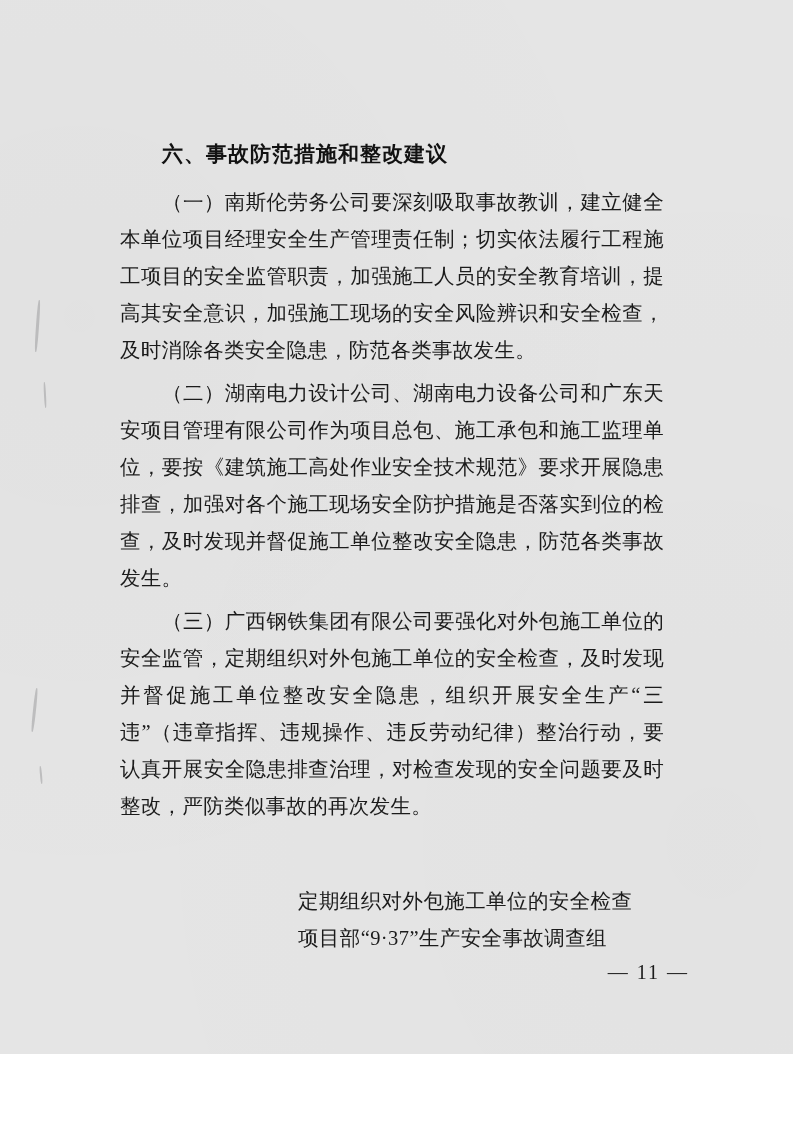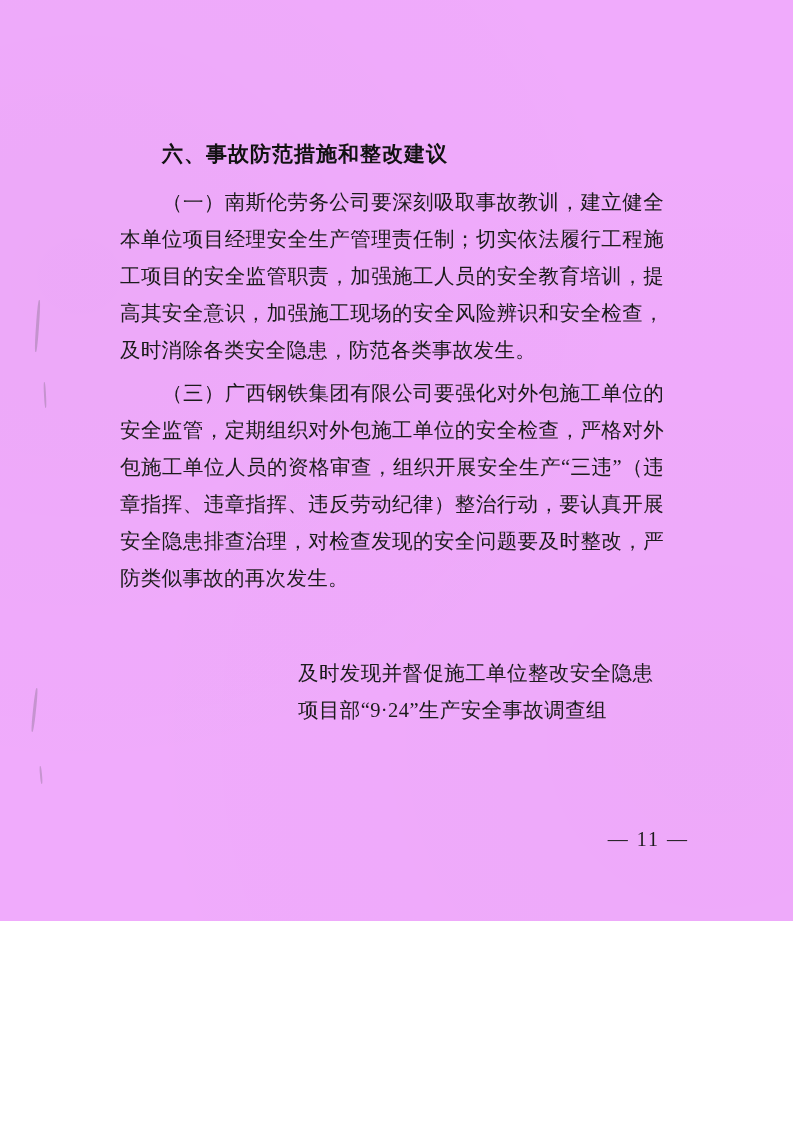--- a/index.html
+++ b/index.html
@@ -7,23 +7,23 @@
     padding: 0;
     background: #ffffff;
   }
   body {
     font-family: "Liberation Serif", "DejaVu Serif", serif;
     color: #1a1a1a;
   }
   .page {
     position: relative;
     width: 793px;
-    height: 921px;
+    height: 1054px;
     margin: 0 auto;
-    background: #f0abfc;
+    background: #e5e5e5;
     overflow: hidden;
   }
   
   .page::before {
     content: "";
     position: absolute;
     inset: 0;
     background:
       radial-gradient(ellipse at 10% 30%, rgba(0,0,0,0.015), rgba(0,0,0,0) 60%),
       radial-gradient(ellipse at 90% 80%, rgba(0,0,0,0.012), rgba(0,0,0,0) 65%);
@@ -92,25 +92,26 @@
   <div class="edge-mark m2"></div>
   <div class="edge-mark m3"></div>
   <div class="edge-mark m4"></div>
 
   <div class="content">
 
     <h1 class="doc-heading">六、事故防范措施和整改建议</h1>
 
     <p class="para">（一）南斯伦劳务公司要深刻吸取事故教训，建立健全本单位项目经理安全生产管理责任制；切实依法履行工程施工项目的安全监管职责，加强施工人员的安全教育培训，提高其安全意识，加强施工现场的安全风险辨识和安全检查，及时消除各类安全隐患，防范各类事故发生。</p>
 
+    <p class="para">（二）湖南电力设计公司、湖南电力设备公司和广东天安项目管理有限公司作为项目总包、施工承包和施工监理单位，要按《建筑施工高处作业安全技术规范》要求开展隐患排查，加强对各个施工现场安全防护措施是否落实到位的检查，及时发现并督促施工单位整改安全隐患，防范各类事故发生。</p>
 
-    <p class="para">（三）广西钢铁集团有限公司要强化对外包施工单位的安全监管，定期组织对外包施工单位的安全检查，严格对外包施工单位人员的资格审查，组织开展安全生产“三违”（违章指挥、违章指挥、违反劳动纪律）整治行动，要认真开展安全隐患排查治理，对检查发现的安全问题要及时整改，严防类似事故的再次发生。</p>
+    <p class="para">（三）广西钢铁集团有限公司要强化对外包施工单位的安全监管，定期组织对外包施工单位的安全检查，及时发现并督促施工单位整改安全隐患，组织开展安全生产“三违”（违章指挥、违规操作、违反劳动纪律）整治行动，要认真开展安全隐患排查治理，对检查发现的安全问题要及时整改，严防类似事故的再次发生。</p>
 
     <div class="signature">
-      <div class="sig-line">及时发现并督促施工单位整改安全隐患</div>
-      <div class="sig-line">项目部“9·24”生产安全事故调查组</div>
+      <div class="sig-line">定期组织对外包施工单位的安全检查</div>
+      <div class="sig-line">项目部“9·37”生产安全事故调查组</div>
     </div>
 
   </div>
 
   <div class="page-number">— 11 —</div>
 
 </div>
 
 </body></html>

